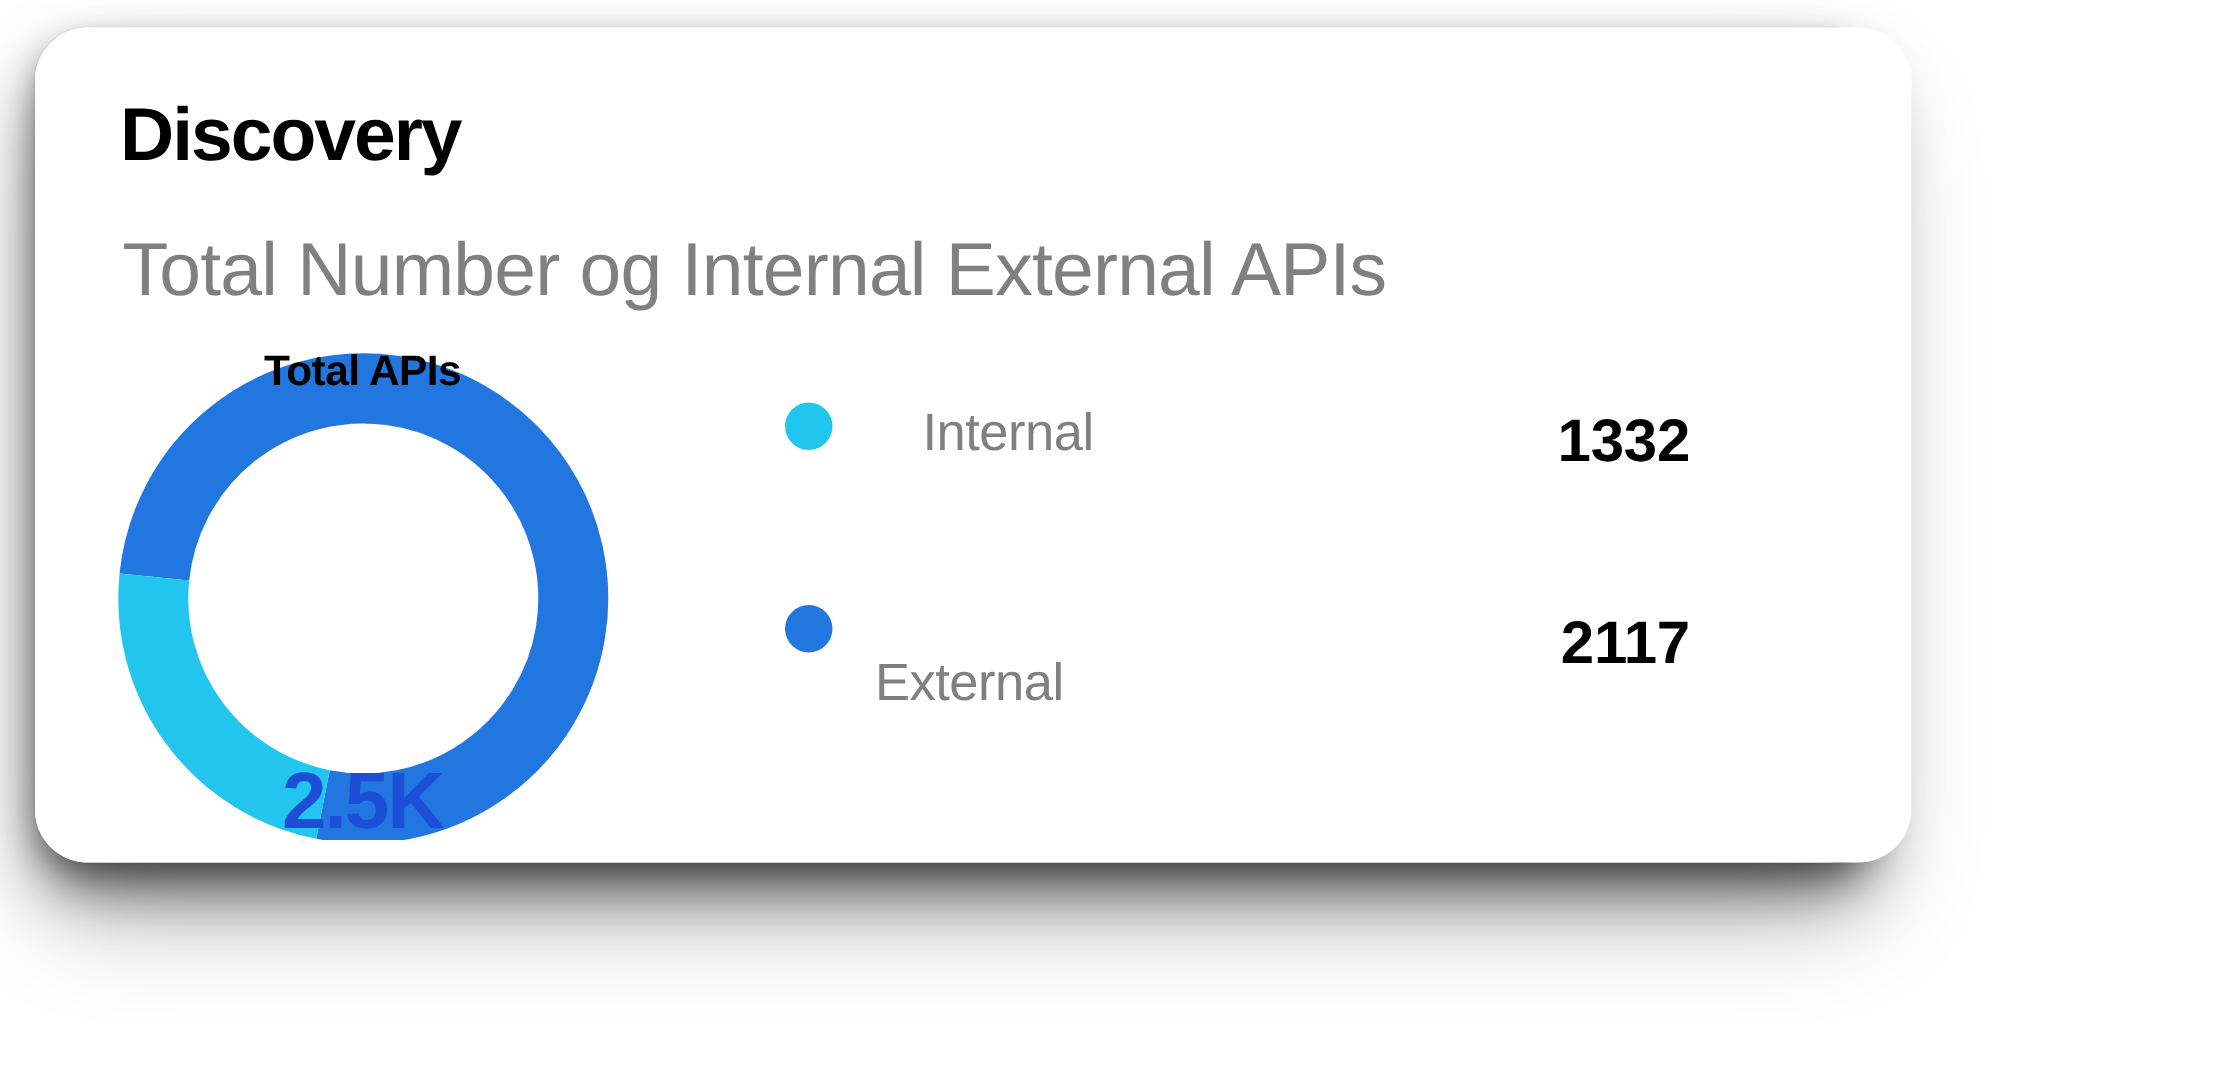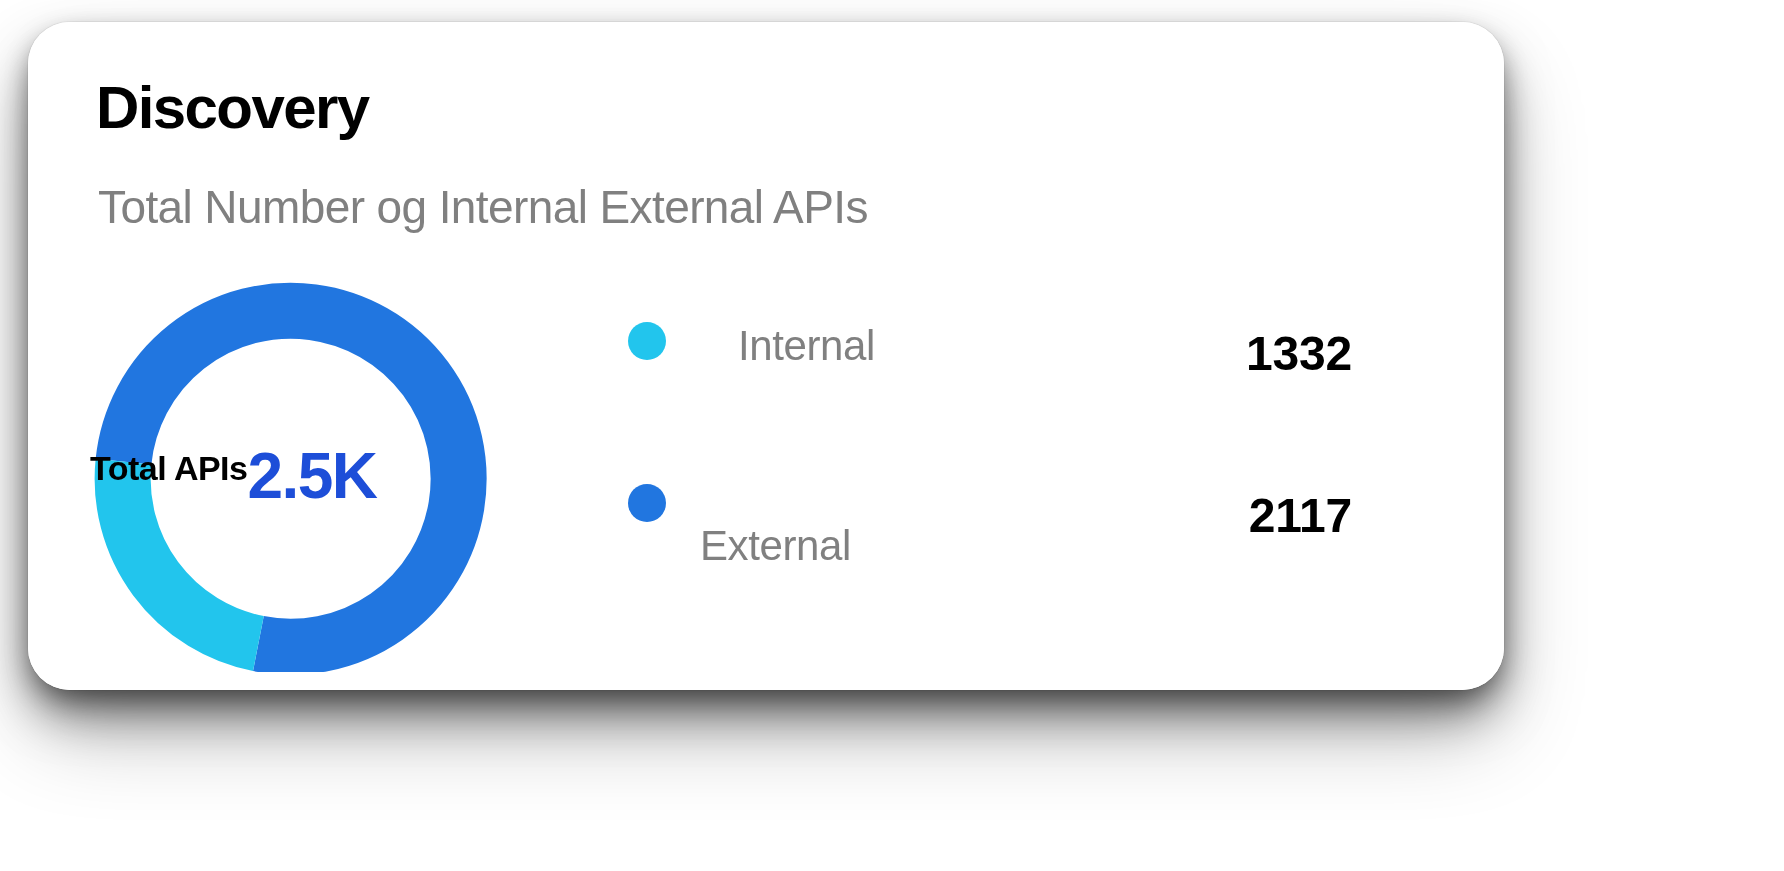--- a/index.html
+++ b/index.html
@@ -40,20 +40,21 @@
 
   .card {
     position: absolute;
     left: 28px;
     top: 22px;
     width: 1476px;
     height: 668px;
     border-radius: 42px;
     background: #ffffff;
     overflow: hidden;
+    padding-left: 25px;
   }
 
   .card-inner {
     position: absolute;
     left: 0; top: 0;
     width: 100%;
     height: 100%;
   }
 
   
@@ -66,21 +67,21 @@
     letter-spacing: -1.6px;
     color: #000000;
     line-height: 1.05;
     white-space: nowrap;
   }
 
   .subtitle {
     position: absolute;
     left: 70px;
     top: 160px;
-    font-size: 46px;
+    font-size: 60px;
     font-weight: 400;
     letter-spacing: -0.6px;
     color: #808080;
     line-height: 1.12;
     white-space: nowrap;
   }
 
   
   .donut-wrap {
     position: absolute;
@@ -97,23 +98,23 @@
     height: 392px;
     display: block;
   }
   .donut-center {
     position: absolute;
     left: 0;
     top: 0;
     width: 400px;
     height: 392px;
     display: flex;
-    flex-direction: row;
+    flex-direction: column;
     align-items: center;
-    justify-content: flex-start;
+    justify-content: space-between;
     pointer-events: none;
   }
   .donut-label {
     font-size: 34px;
     font-weight: 700;
     color: #000000;
     letter-spacing: -0.5px;
     line-height: 1;
     margin-bottom: 16px;
   }

